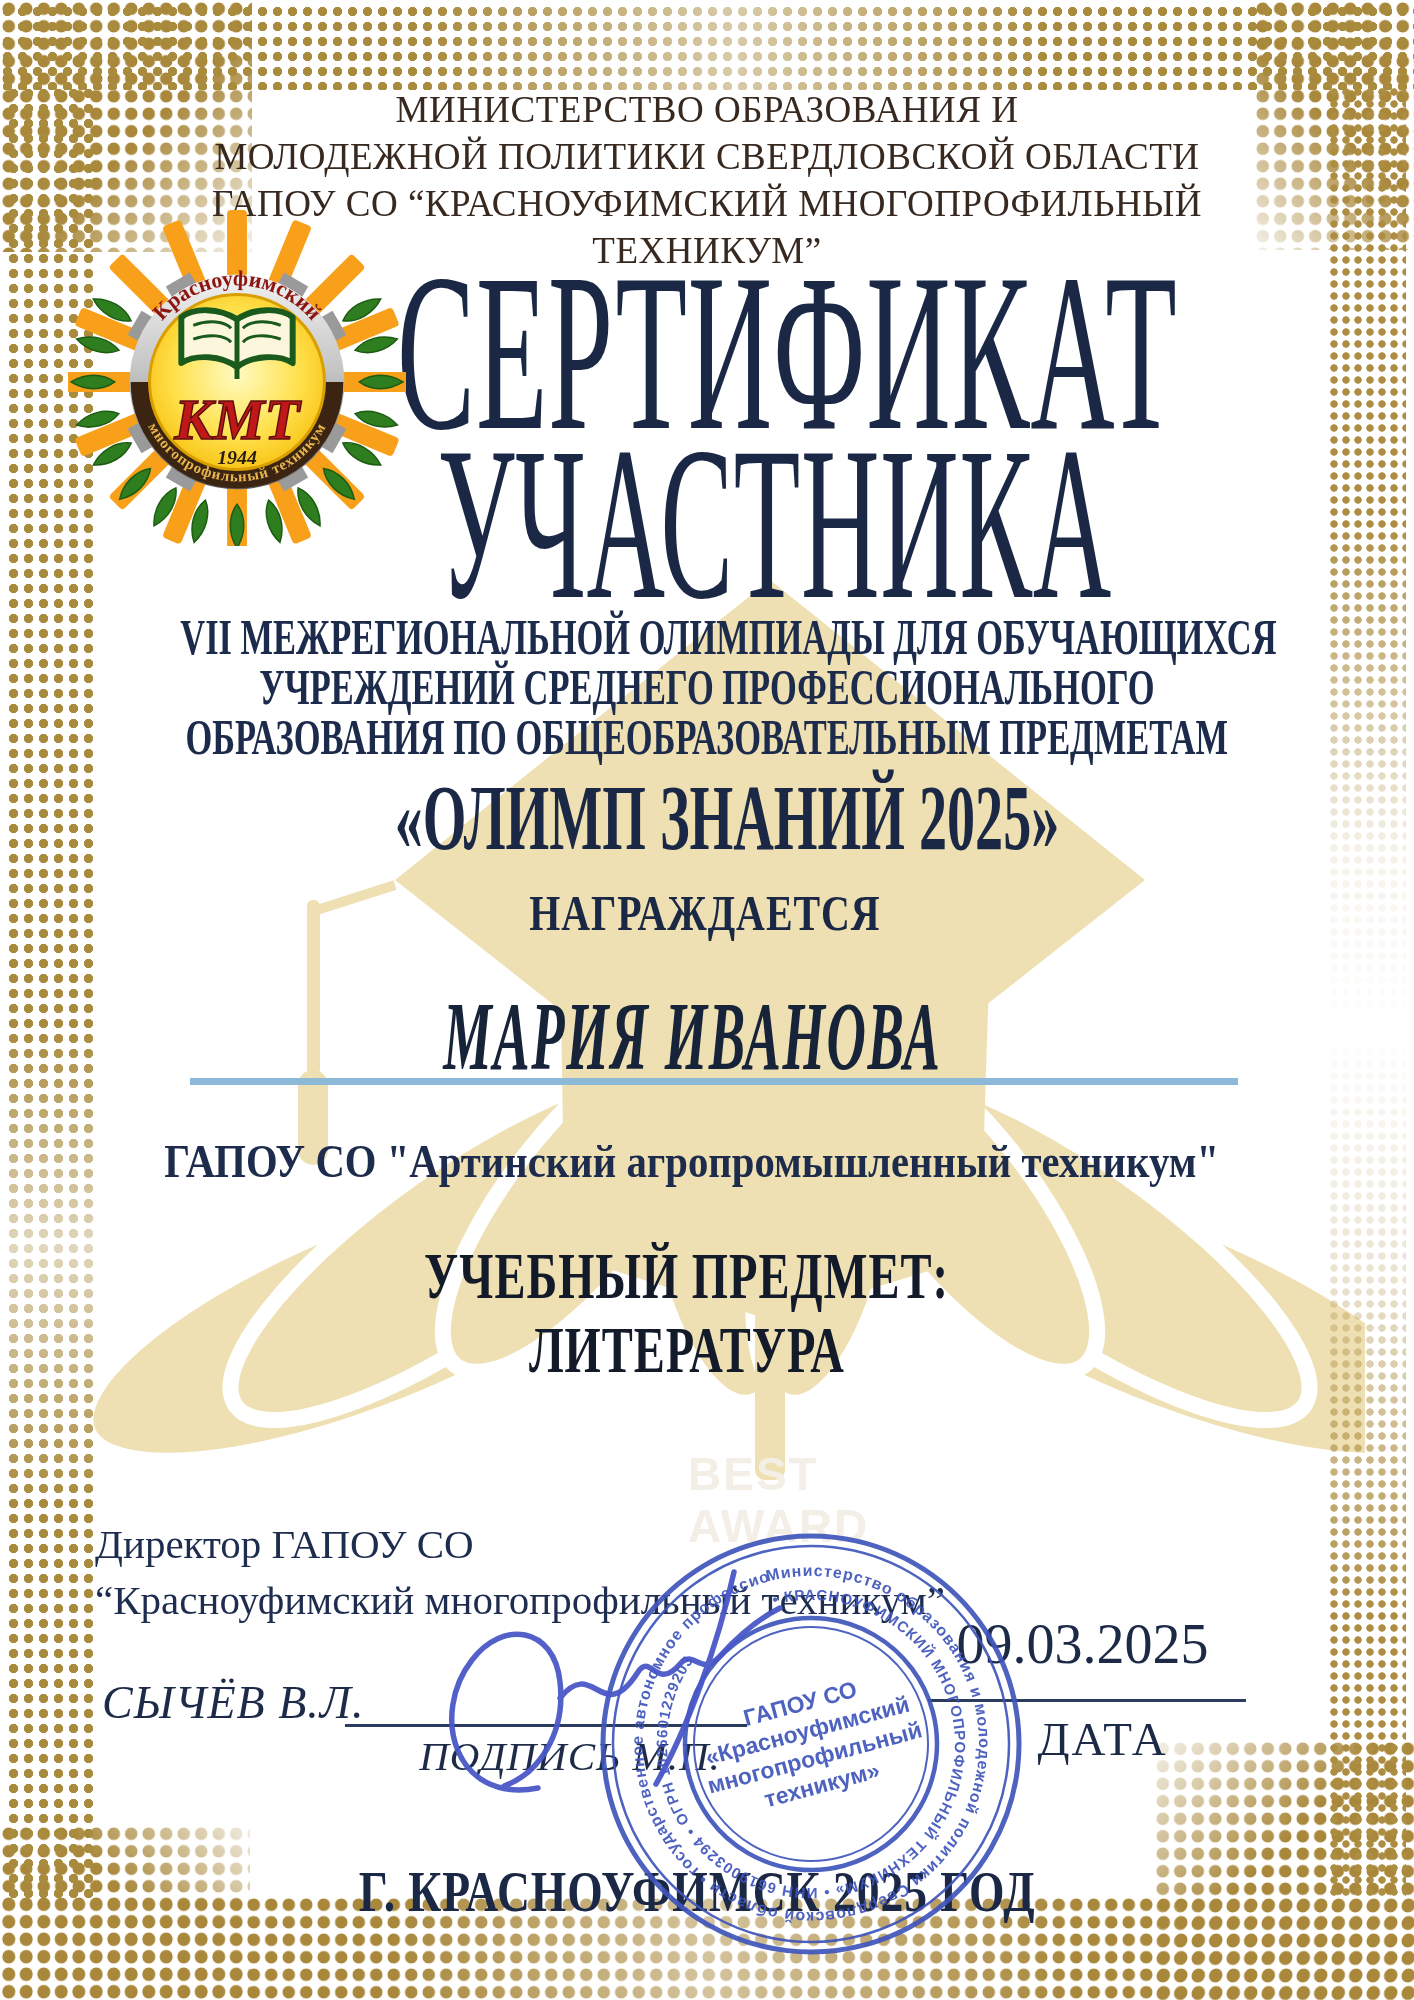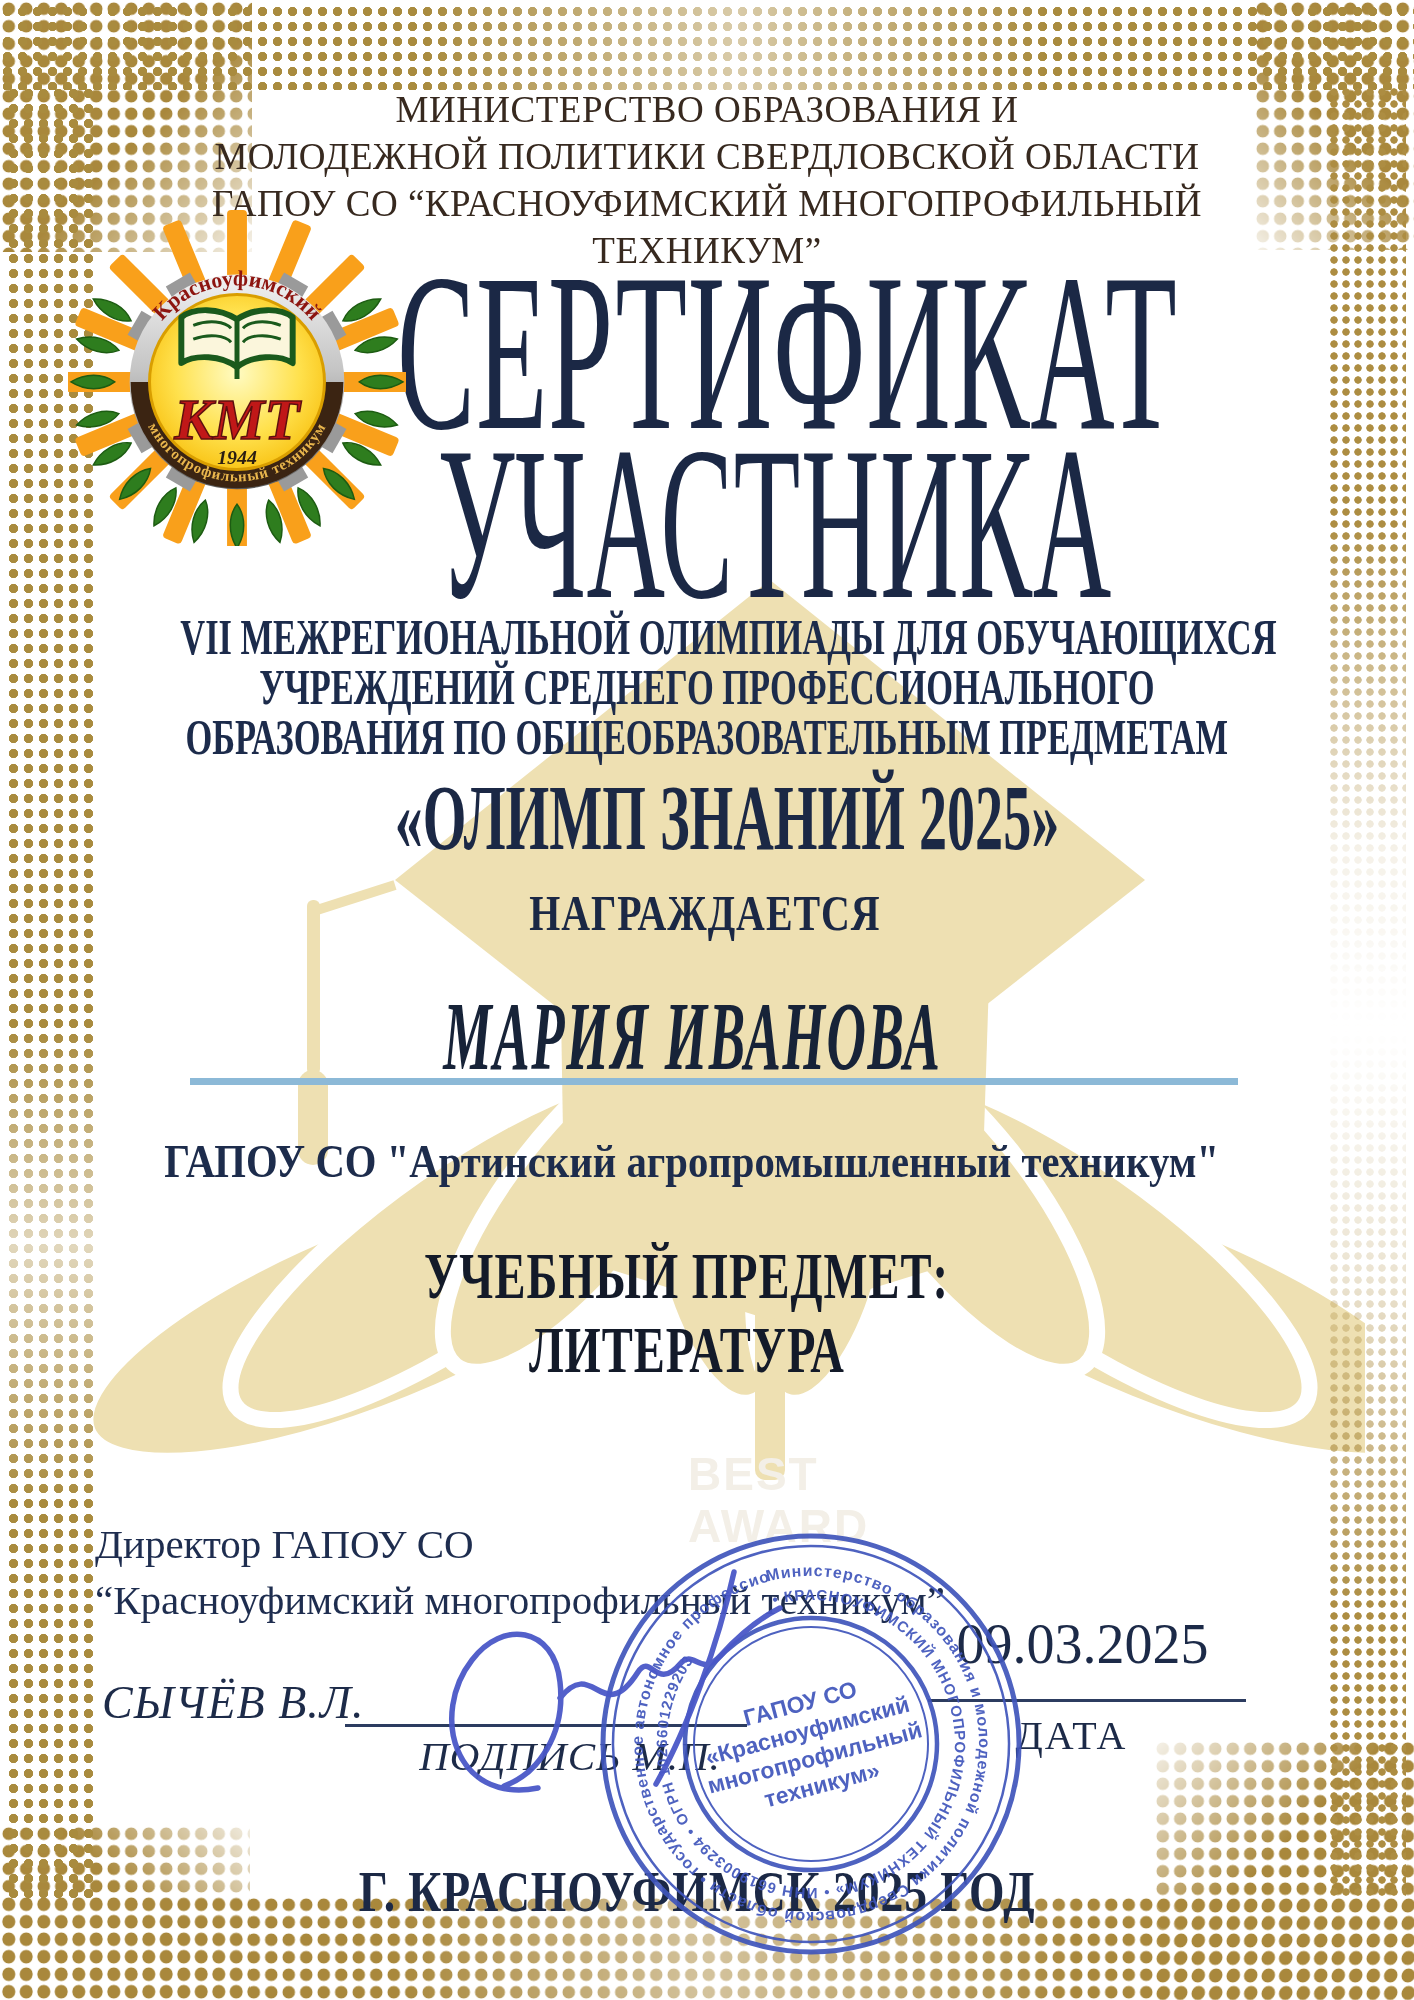--- a/index.html
+++ b/index.html
@@ -75,21 +75,21 @@
   .sbs{font-size:48px;transform:scale(.97,1.38);letter-spacing:1px;}
 
   .dir{top:1516px;left:95px;z-index:4;color:#1e2d4f;font-size:41px;line-height:56px;text-align:left;}
   .sych{top:1676px;left:102px;z-index:4;color:#1d2b49;font-size:46px;font-style:italic;letter-spacing:1px;}
   .sigline{left:345px;width:402px;top:1724px;height:0;border-top:3px solid #2c3c60;z-index:4;}
   .sigcap{top:1732px;left:355px;width:430px;z-index:4;color:#1d2b49;font-size:41px;font-style:italic;
           text-align:center;letter-spacing:1px;}
 
   .dval{top:1612px;left:900px;width:365px;z-index:4;color:#1c2a48;font-size:56px;text-align:center;}
   .dline{left:928px;width:318px;top:1699px;height:0;border-top:3px solid #2c3c60;z-index:4;}
-  .dcap{top:1712px;left:889px;width:365px;z-index:4;color:#1c2a48;font-size:40px;text-align:center;letter-spacing:2px;}
+  .dcap{top:1712px;left:920px;width:365px;z-index:4;color:#1c2a48;font-size:47px;text-align:center;letter-spacing:2px;}
 
   .foot{top:1868px;left:0;right:20px;z-index:4;color:#1b2845;text-align:center;line-height:58px;font-weight:bold;}
   .fts{font-size:48px;transform:scale(.95,1.2);letter-spacing:1px;}
 
   
   .wm-cap{left:55px;top:555px;width:1310px;height:950px;z-index:1;}
   .wm-best{left:688px;top:1448px;z-index:1;color:#f3efe7;font-family:"Liberation Sans",sans-serif;
            font-weight:bold;font-size:46px;line-height:52px;letter-spacing:2px;}
 
   

